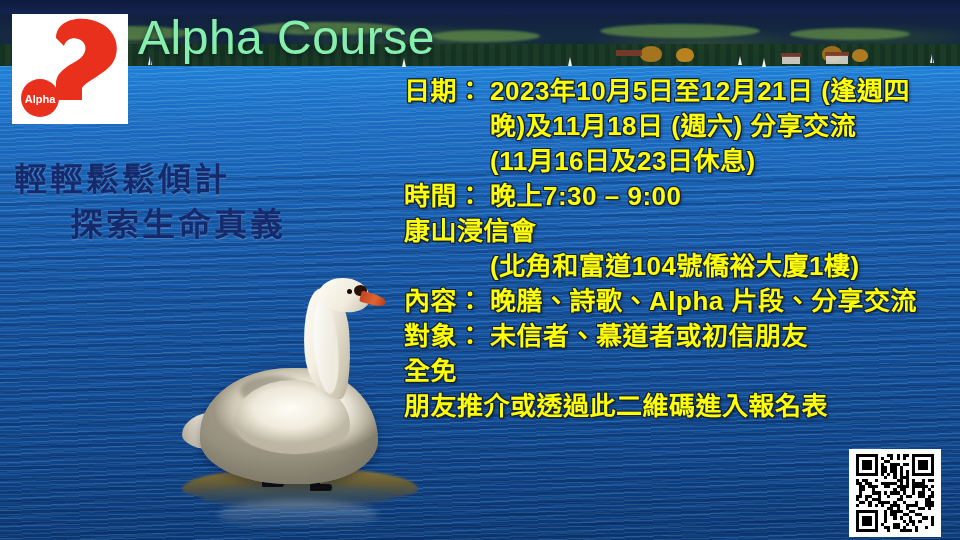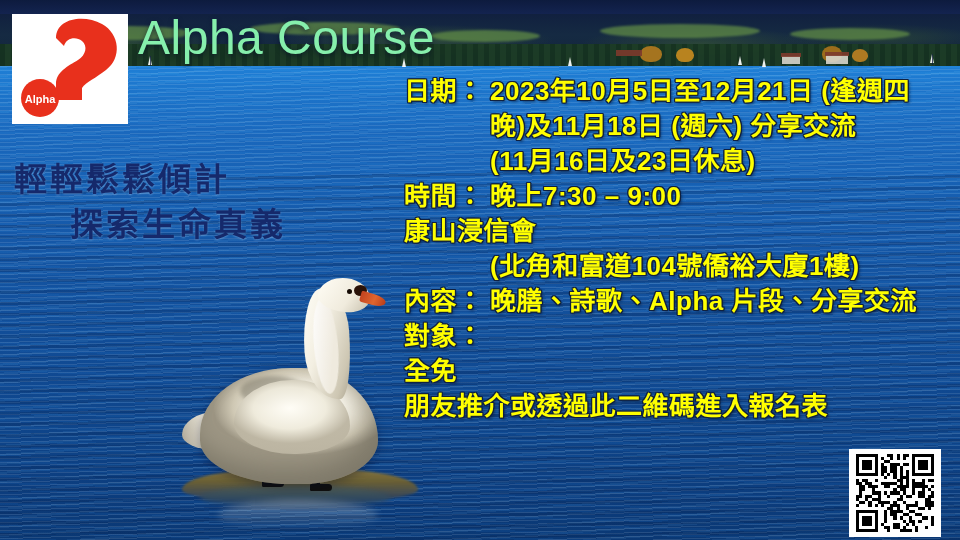--- a/index.html
+++ b/index.html
@@ -341,20 +341,21 @@
       <span class="info-value">(北角和富道104號僑裕大廈1樓)</span>
     </div>
 
     <div class="info-line">
       <span class="info-label">內容：</span>
       <span class="info-value">晚膳、詩歌、Alpha 片段、分享交流</span>
     </div>
 
     <div class="info-line">
       <span class="info-label">對象：</span>
+      <span class="info-value">未信者、慕道者或初信朋友</span>
     </div>
 
     <div class="info-line">
       <span class="info-value">全免</span>
     </div>
 
     <div class="info-line">
       <span class="info-value">朋友推介或透過此二維碼進入報名表</span>
     </div>
 

